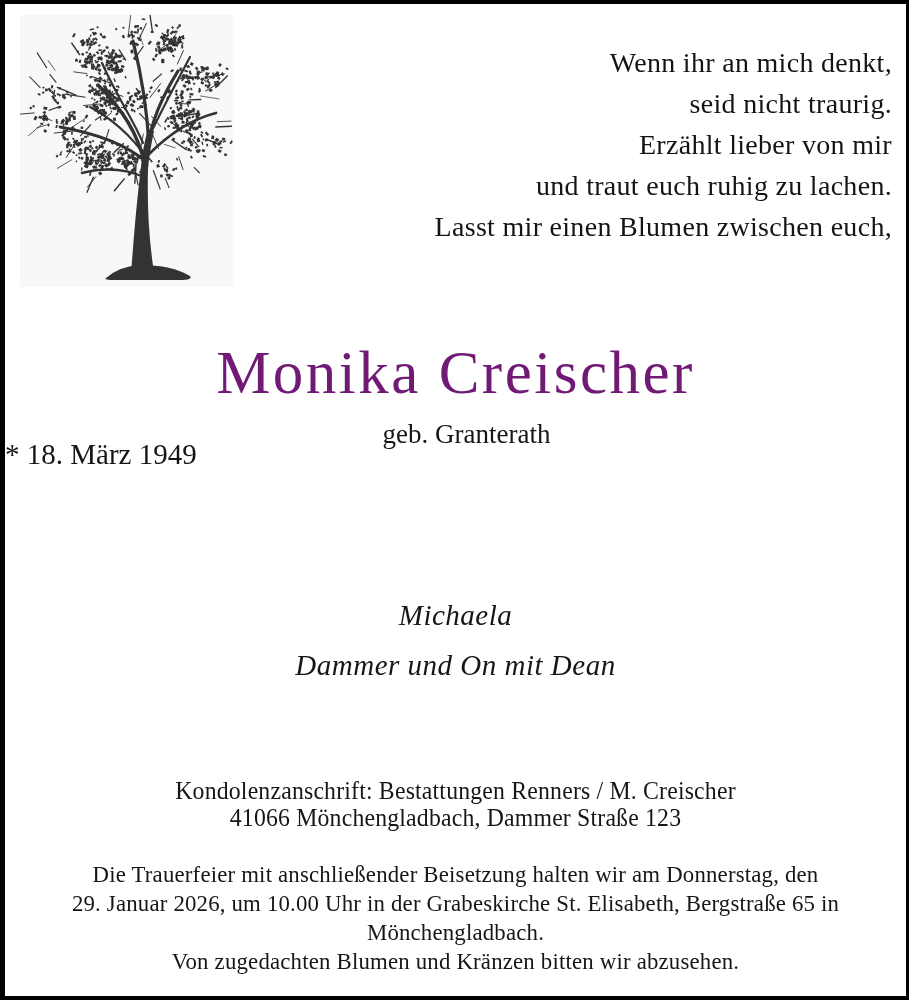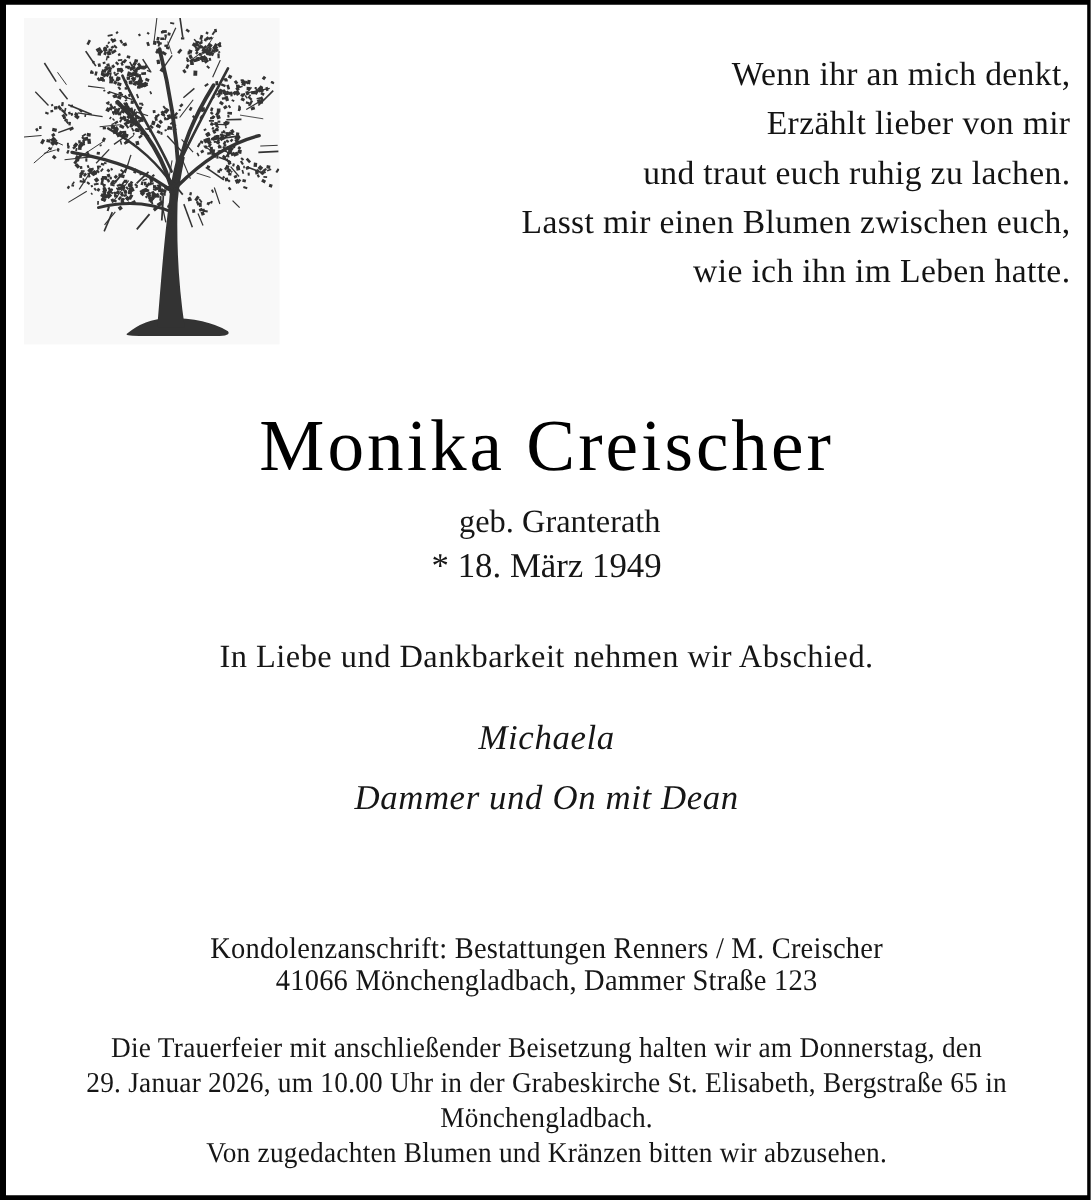--- a/index.html
+++ b/index.html
@@ -46,39 +46,40 @@
   .name {
     position: absolute;
     top: 334px;
     left: 0;
     width: 100%;
     margin: 0;
     text-align: center;
     font-size: 61px;
     font-weight: normal;
     letter-spacing: 2.5px;
-    color: #000000;
+    color: #701a75;
   }
   .maiden {
     position: absolute;
     top: 415px;
     left: 11px;
     width: 100%;
     text-align: center;
     font-size: 27px;
   }
   .dates {
     position: absolute;
-    top: 452px;
+    top: 434px;
     left: 0;
     width: 100%;
     display: flex;
     justify-content: center;
     gap: 102px;
     font-size: 29px;
+    flex-direction: column;
   }
   .farewell {
     position: absolute;
     top: 528px;
     left: 0;
     width: 100%;
     text-align: center;
     font-size: 27px;
     letter-spacing: 0.4px;
   }
@@ -1046,35 +1047,34 @@
         <rect x="177.8" y="56.1" width="2.6" height="2.3" fill="#333333" transform="rotate(61 179.1 57.2)"></rect>
         <rect x="192.2" y="57.5" width="1.7" height="1.8" fill="#333333" transform="rotate(5 193.0 58.4)"></rect>
         <rect x="175.9" y="60.7" width="4.0" height="3.2" fill="#333333" transform="rotate(61 177.8 62.4)"></rect>
         <rect x="181.8" y="53.5" width="2.6" height="3.3" fill="#333333" transform="rotate(106 183.1 55.1)"></rect>
         <rect x="194.3" y="67.9" width="2.9" height="2.7" fill="#333333" transform="rotate(57 195.8 69.3)"></rect>
       </svg>
   </div>
 
   <div class="poem">
     <div>Wenn ihr an mich denkt,</div>
+    <div>seid nicht traurig.</div>
     <div>Erzählt lieber von mir</div>
     <div>und traut euch ruhig zu lachen.</div>
     <div>Lasst mir einen Blumen zwischen euch,</div>
-    <div>wie ich ihn im Leben hatte.</div>
   </div>
 
   <h1 class="name">Monika Creischer</h1>
 
   <div class="maiden">geb. Granterath</div>
 
   <div class="dates">
     <span>* 18. März 1949</span>
   </div>
 
-  <div class="farewell">In Liebe und Dankbarkeit nehmen wir Abschied.</div>
 
   <div class="mourners">
     <div>Michaela</div>
     <div>Dammer und On mit Dean</div>
   </div>
 
   <div class="condolence">
     <div>Kondolenzanschrift: Bestattungen Renners / M. Creischer</div>
     <div>41066 Mönchengladbach, Dammer Straße 123</div>
   </div>

